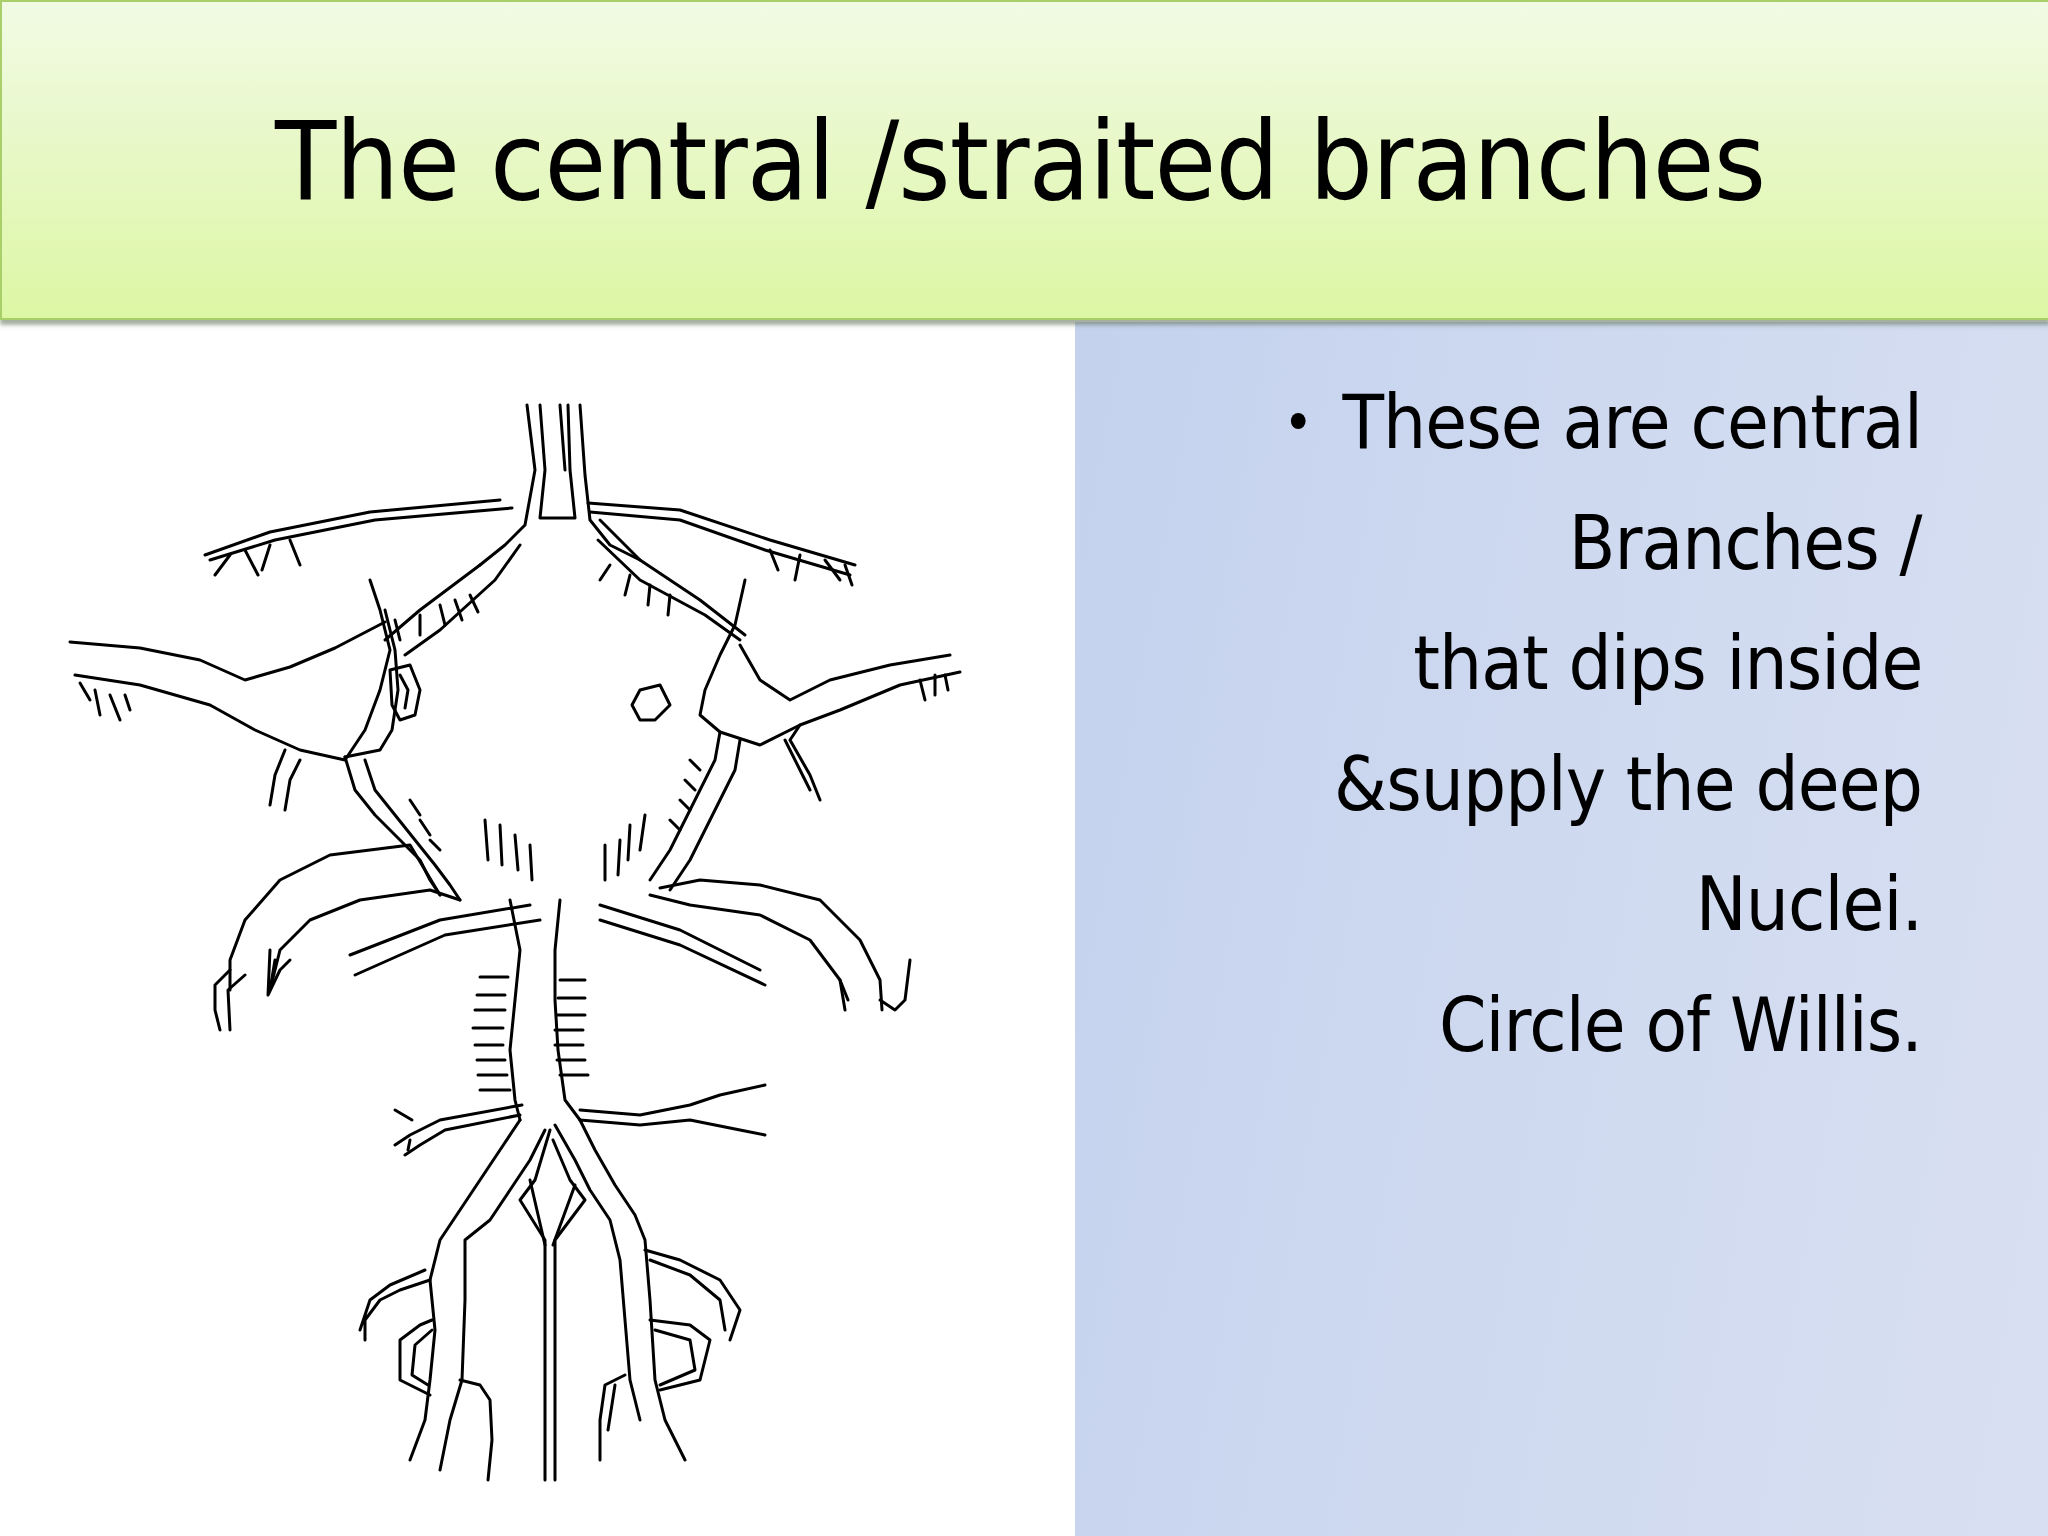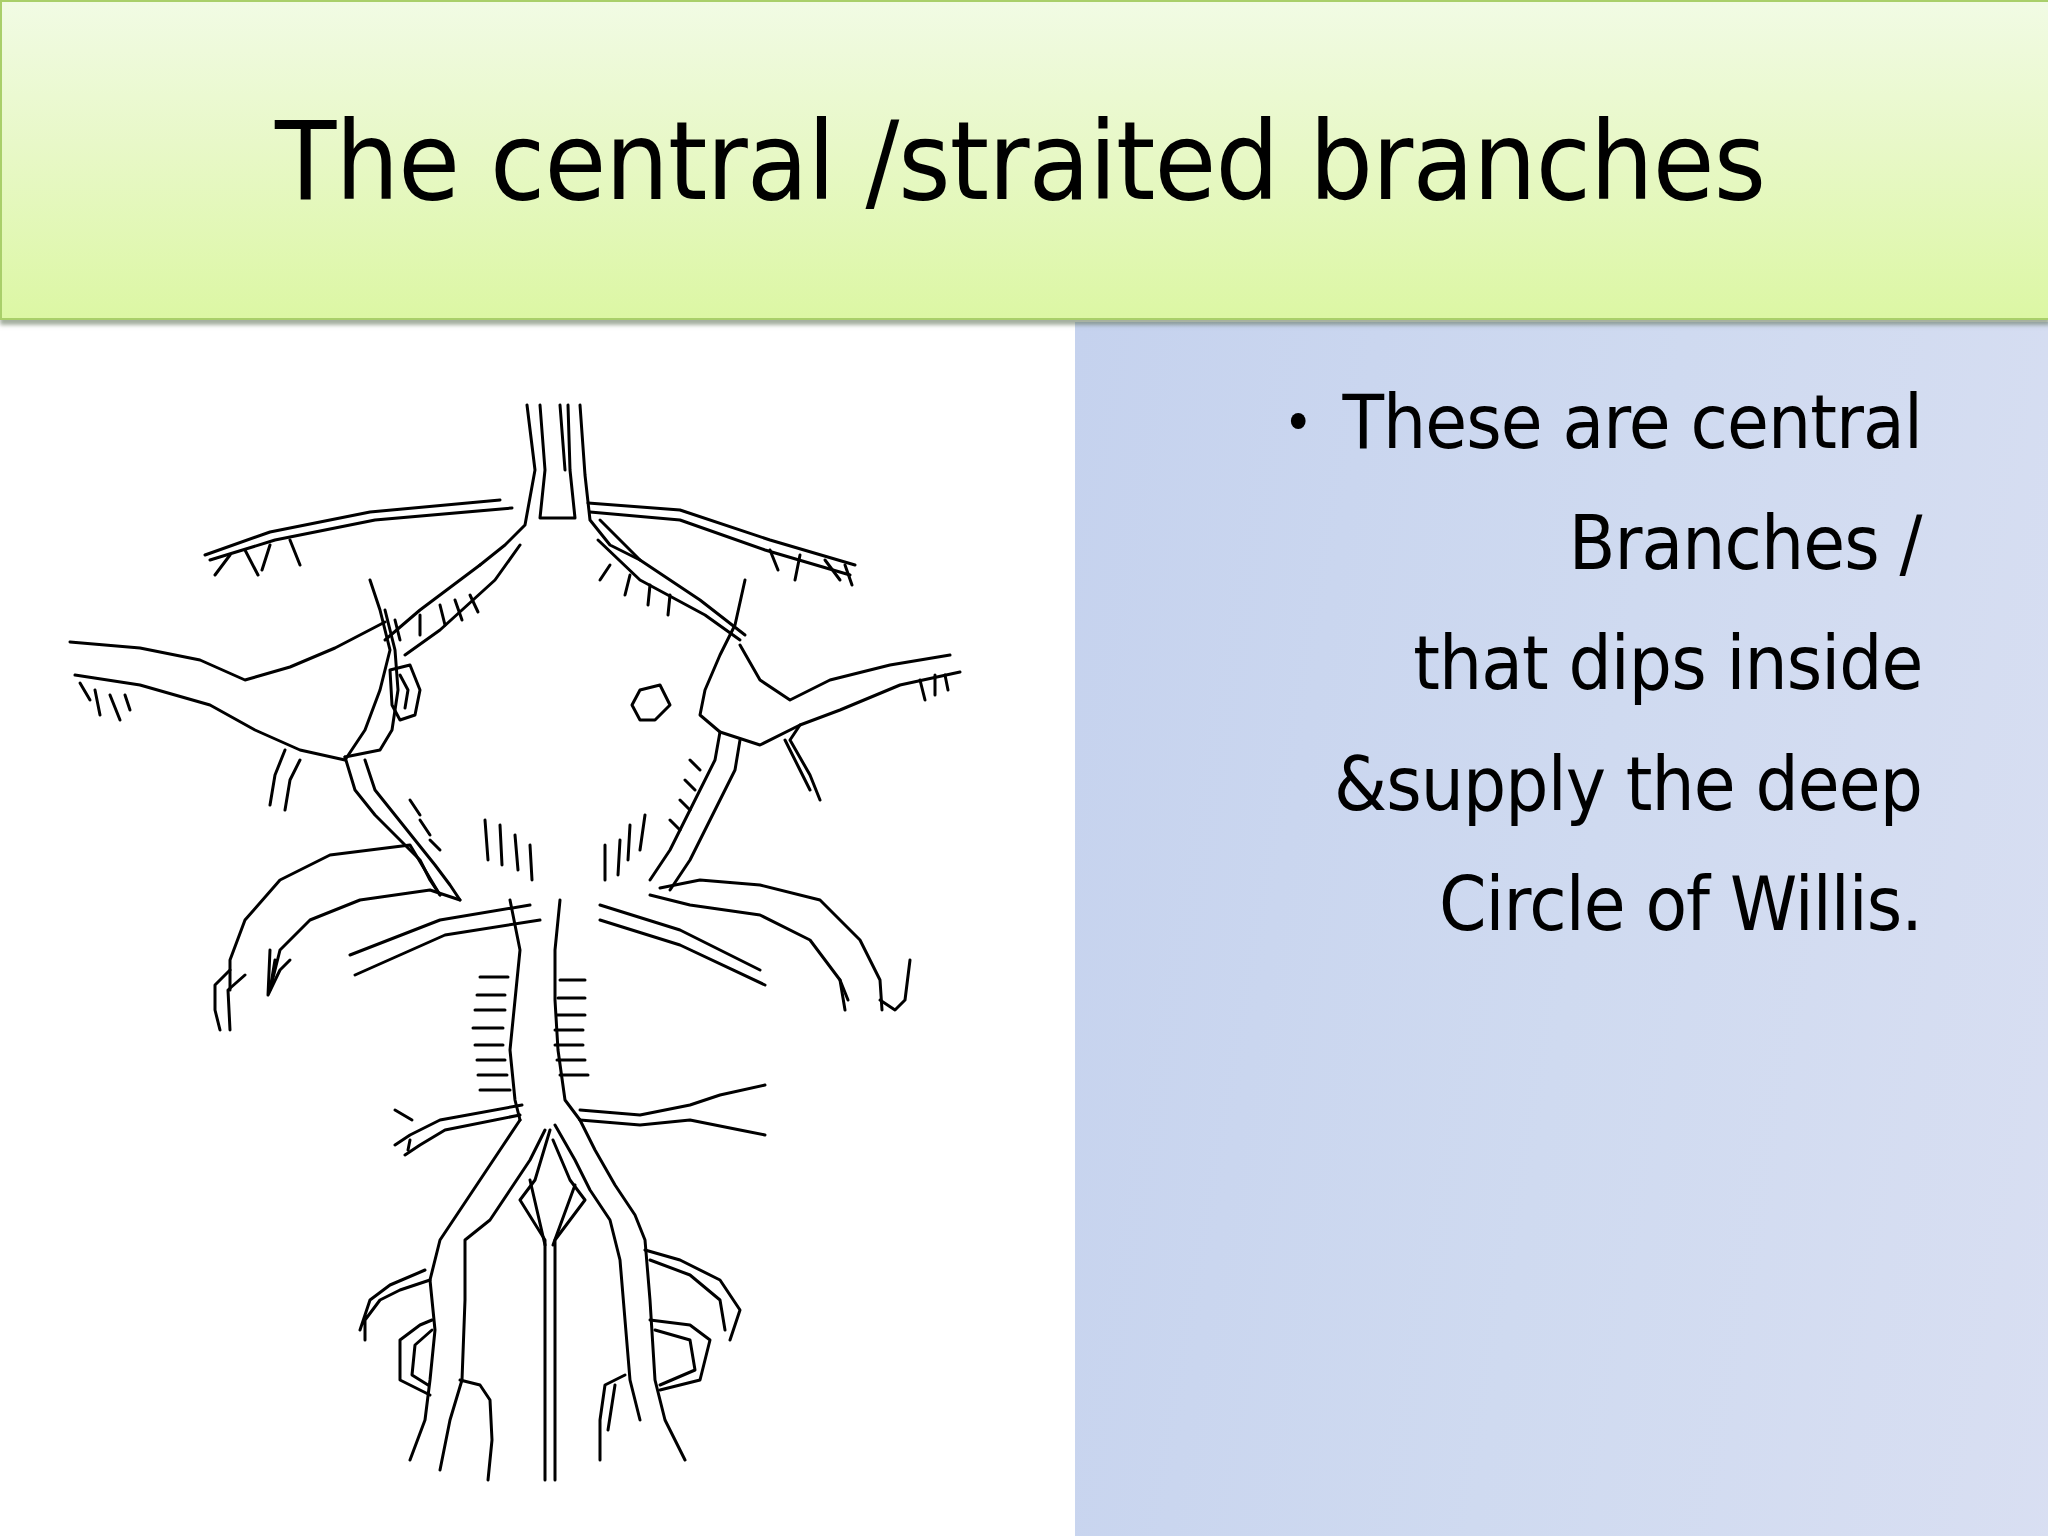--- a/index.html
+++ b/index.html
@@ -153,16 +153,17 @@
     <path d="M625 1375 L605 1385 L600 1420 L600 1460 M615 1385 L608 1430"></path>
   </svg>
 </div>
 
 <div class="text-panel">
   <div class="text-lines">
     <div class="line"><span class="line-inner"><span class="bullet"></span><span>These are central</span></span></div>
     <div class="line"><span class="line-inner">Branches /</span></div>
     <div class="line"><span class="line-inner">that dips inside</span></div>
     <div class="line"><span class="line-inner">&amp;supply the deep</span></div>
+    <div class="line"><span class="line-inner">Nuclei.</span></div>
     <div class="line"><span class="line-inner">Circle of Willis.</span></div>
   </div>
   <div class="page-number">23</div>
 </div>
 
 </body></html>

